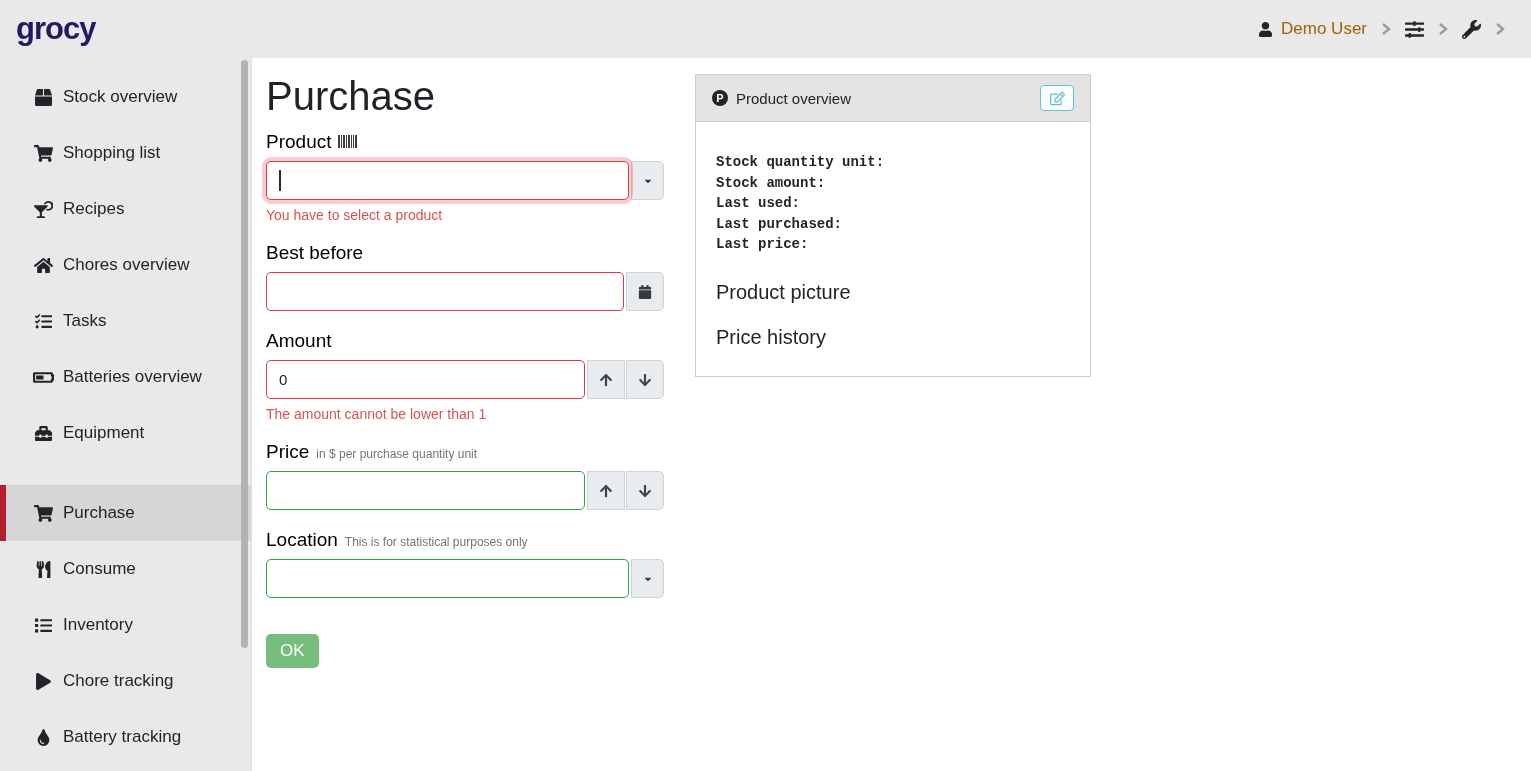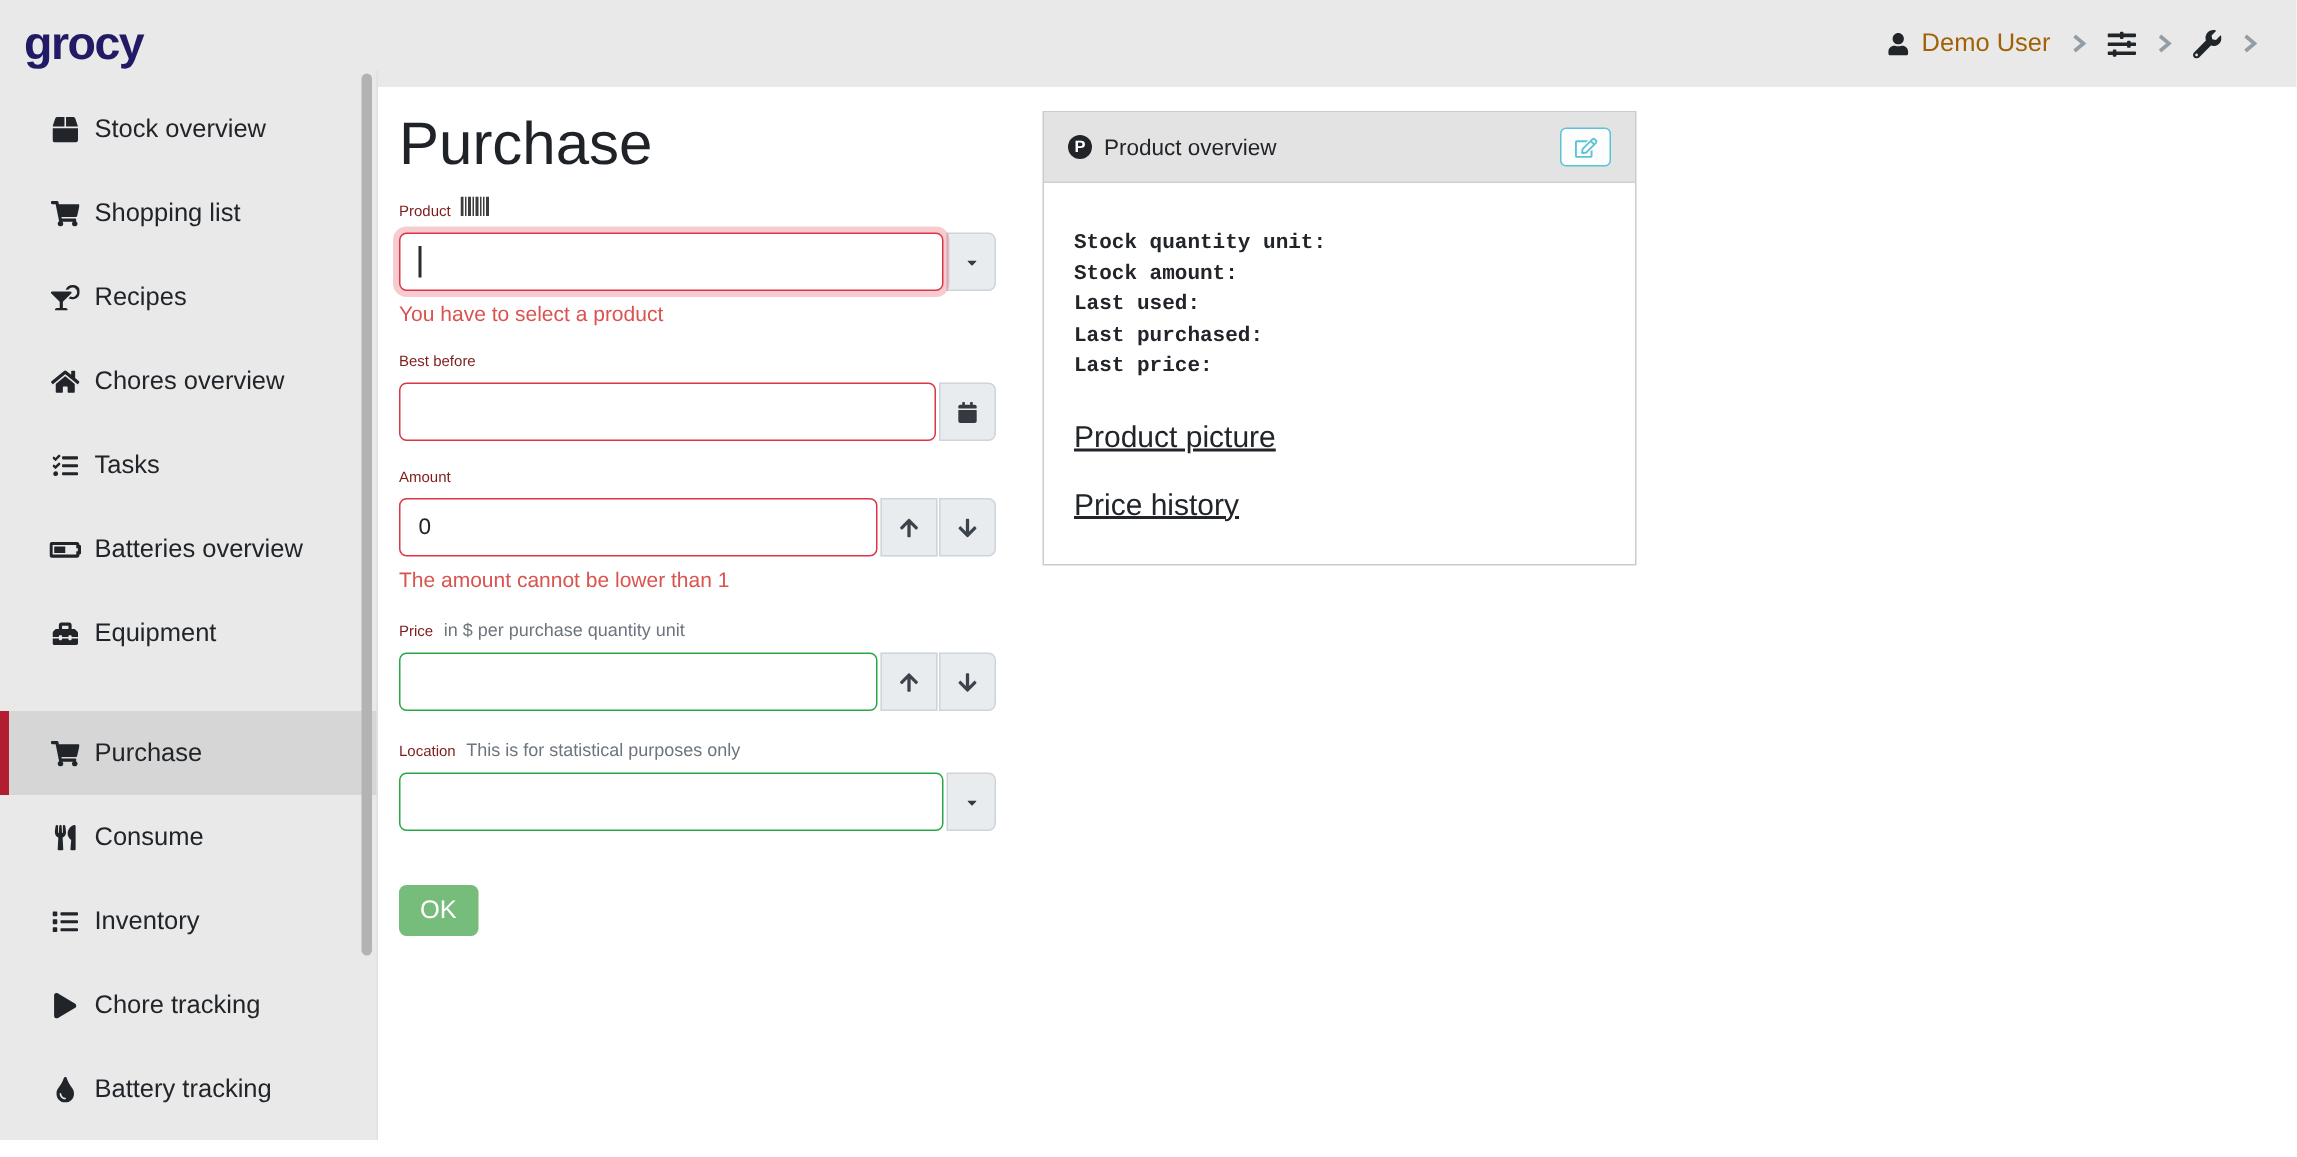--- a/index.html
+++ b/index.html
@@ -11,40 +11,40 @@
     background:#e9e9e9; display:flex; align-items:center; justify-content:space-between;
     padding:0 26px 0 16px; }
   .logo { font-size:31px; font-weight:bold; color:#211a64; letter-spacing:-1px; }
   .topbar-right { display:flex; align-items:center; gap:14px; }
   .tb-item { display:flex; align-items:center; gap:8px; cursor:pointer; }
   .tb-label { font-size:17px; color:#a16207; }
   .chev { color:#939da5; display:flex; align-items:center; }
   .ico { display:inline-flex; align-items:center; justify-content:center; color:#212529; }
 
   
-  .sidebar { position:absolute; top:47px; left:0; width:252px; height:713px;
+  .sidebar { position:absolute; top:58px; left:0; width:252px; height:713px;
     background:#e9e9e9; border-right:1px solid #e0e0e0; padding-top:11px; }
   .side-item { display:flex; align-items:center; gap:9px; height:56px;
     padding-left:32px; font-size:17px; color:#212529; cursor:pointer; }
   .side-item .ico { width:22px; color:#212529; }
   .side-item.active { background:#d6d6d6; border-left:6px solid #b21e2f; padding-left:26px; }
   .side-item.sep { margin-top:24px; }
   .side-scrollbar { position:absolute; top:2px; right:3px; width:7px; height:588px;
     border-radius:4px; background:#b3b3b3; }
 
   
   .content { position:absolute; top:58px; left:253px; width:1278px; height:713px;
     background:#fff; padding:16px 0 0 13px; display:flex; align-items:flex-start; }
   .form-col { width:398px; flex:none; }
   .page-title { font-size:40px; font-weight:400; color:#1f2327; line-height:1.1;
     margin-bottom:13px; }
 
   .form-group { margin-bottom:19px; }
   .lbl-row { display:flex; align-items:baseline; gap:7px; margin-bottom:8px; }
-  .lbl { font-size:10px; color:#7f1d1d; }
+  .lbl { font-size:19px; color:#000000; }
   .hint { font-size:12px; color:#6c757d; }
   .igroup { display:flex; align-items:stretch; }
   .fctl { flex:1 1 auto; height:39px; border:1px solid #ced4da; border-radius:5px;
     padding:0 12px; font-size:15px; font-family:inherit; color:#212529; outline:none; background:#fff; }
   .fctl.invalid { border-color:#dc3545; }
   .fctl.invalid-focus { border-color:#dc3545; box-shadow:0 0 0 4px rgba(220,53,69,.25); }
   .fctl.valid { border-color:#28a745; }
   .app-btn { flex:none; display:flex; align-items:center; justify-content:center;
     background:#e9ecef; border:1px solid #ced4da; color:#3c434a; cursor:pointer; }
   .btn-caret { width:33px; margin-left:2px; border-radius:0 5px 5px 0; }
@@ -68,21 +68,21 @@
   .panel-title-row { display:flex; align-items:center; gap:8px; }
   .p-circle { width:16px; height:16px; border-radius:50%; background:#212529; color:#fff;
     font-size:11px; font-weight:bold; display:flex; align-items:center; justify-content:center; }
   .panel-title { font-size:15px; color:#212529; }
   .edit-btn { width:34px; height:26px; border:1px solid #5ac3d7; border-radius:4px;
     background:#fdfdfd; color:#5ac3d7; display:flex; align-items:center; justify-content:center;
     cursor:pointer; }
   .panel-body { padding:16px 20px 27px; }
   .stats { margin-top:14px;font-family:Liberation Mono, monospace; }
   .stat-line { font-size:14px; font-weight:bold; line-height:20.5px; color:#212529; }
-  .sec-h { font-size:20px; font-weight:400; color:#212529;text-decoration:underline; }
+  .sec-h { font-size:20px; font-weight:400; color:#212529; }
   .sec-h.first { margin-top:26px; }
   .sec-h.second { margin-top:22px; }
 
   svg { display:block; }
 </style>
 </head>
 <body>
 
 <header class="topbar">
   <div class="logo">grocy</div>

